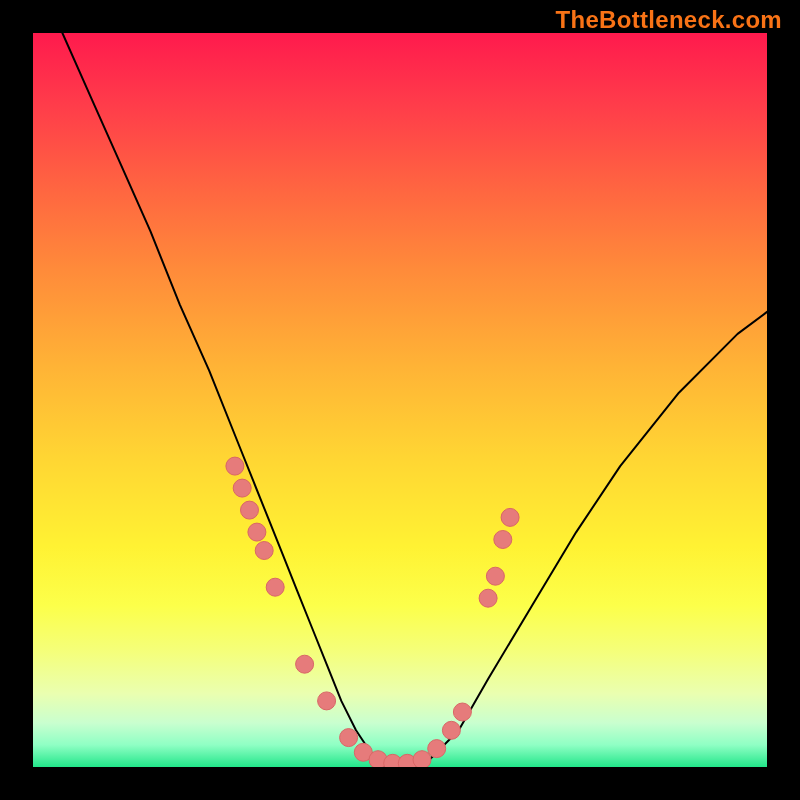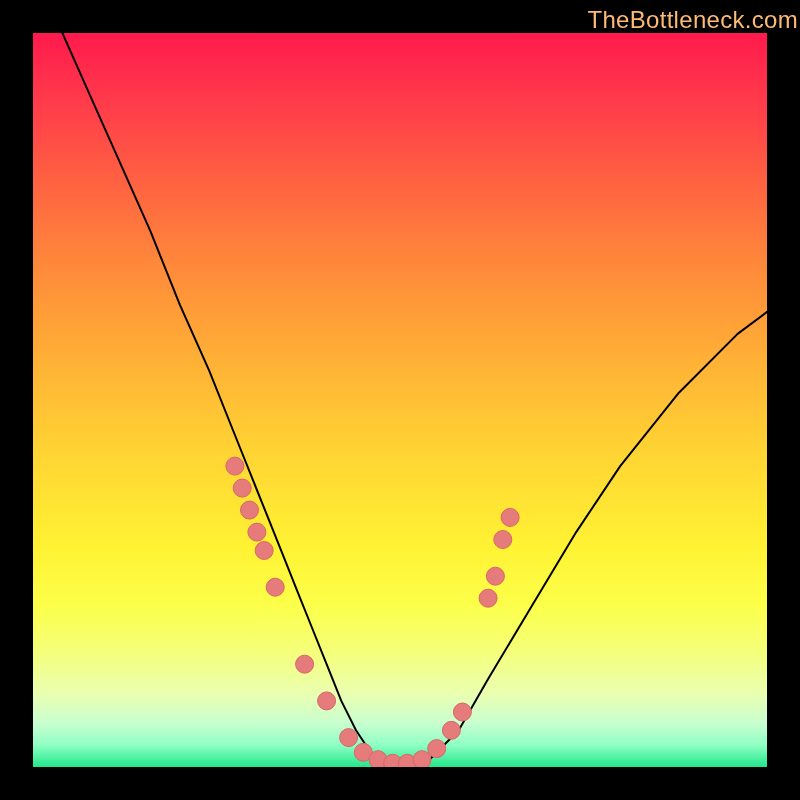--- a/index.html
+++ b/index.html
@@ -36,24 +36,24 @@
       #fcff4a 78%,
       #f5ff78 84%,
       #eaffb0 90%,
       #c9ffcf 94%,
       #8fffc4 97%,
       #22e68a 100%);
   }
   .watermark {
     position: absolute;
     top: 6px;
-    right: 2px;
-    color: #fdba74;
+    right: 18px;
+    color: #f97316;
     font-size: 24px;
-    font-weight: 400;
+    font-weight: 700;
     letter-spacing: 0.3px;
     user-select: none;
   }
   svg.curve {
     position: absolute;
     left: 0;
     top: 0;
   }
 </style>
 </head>

